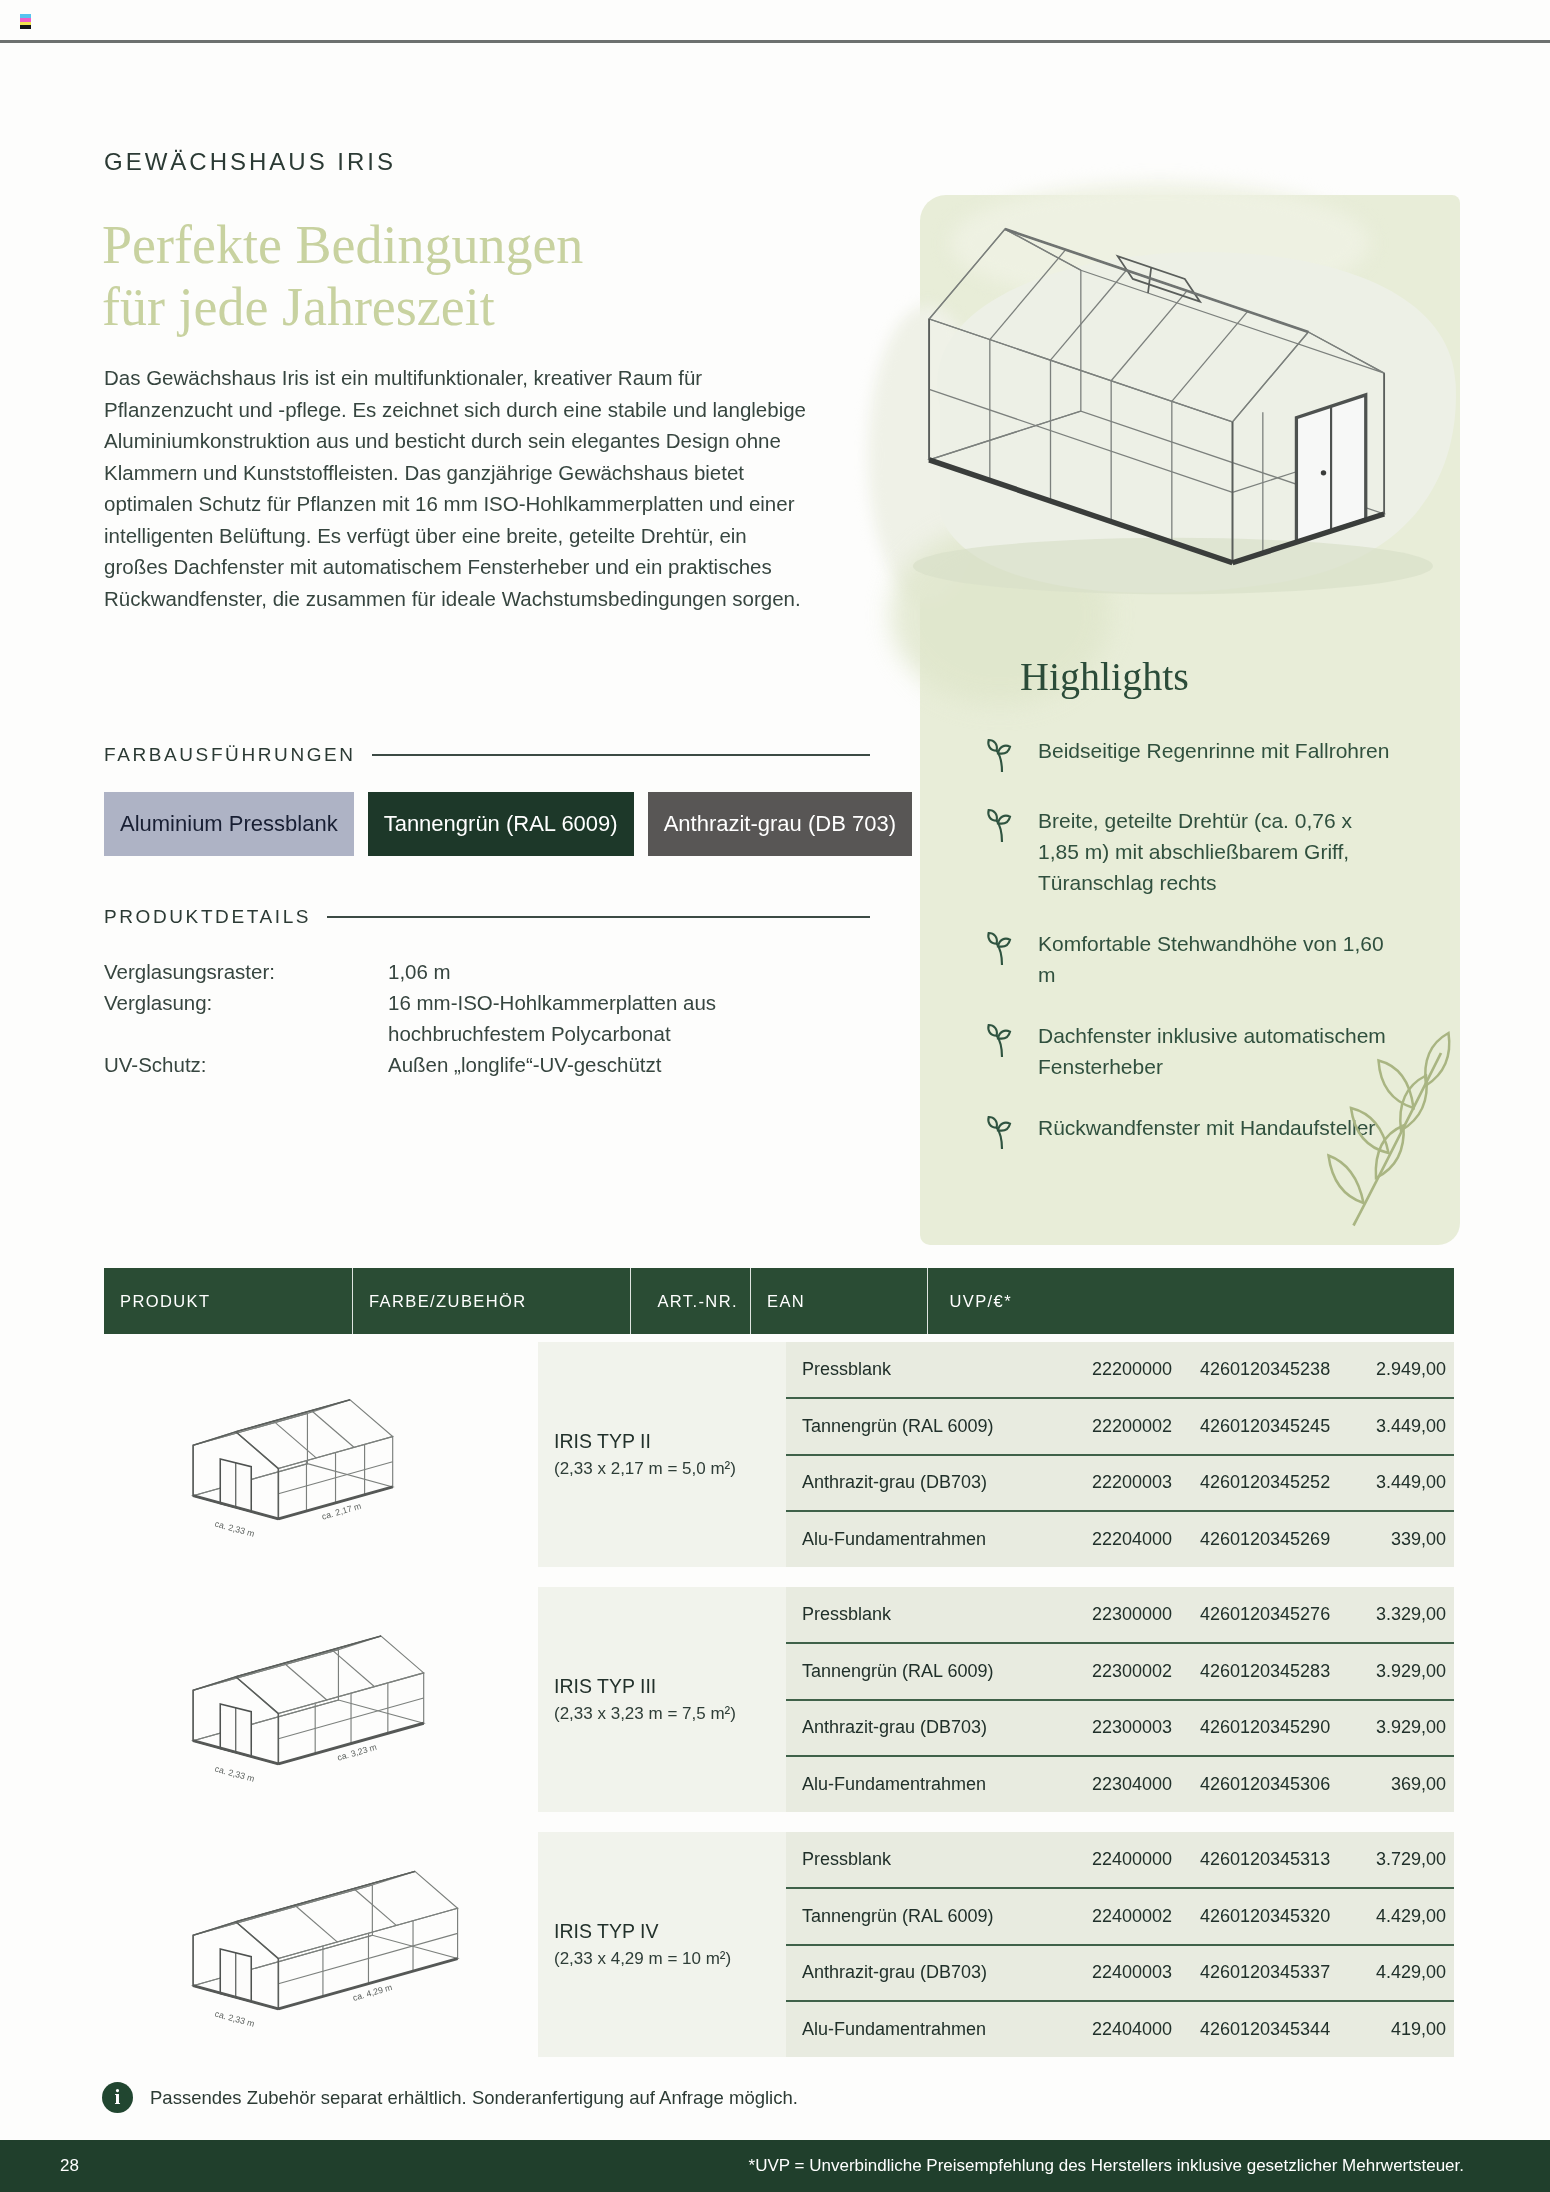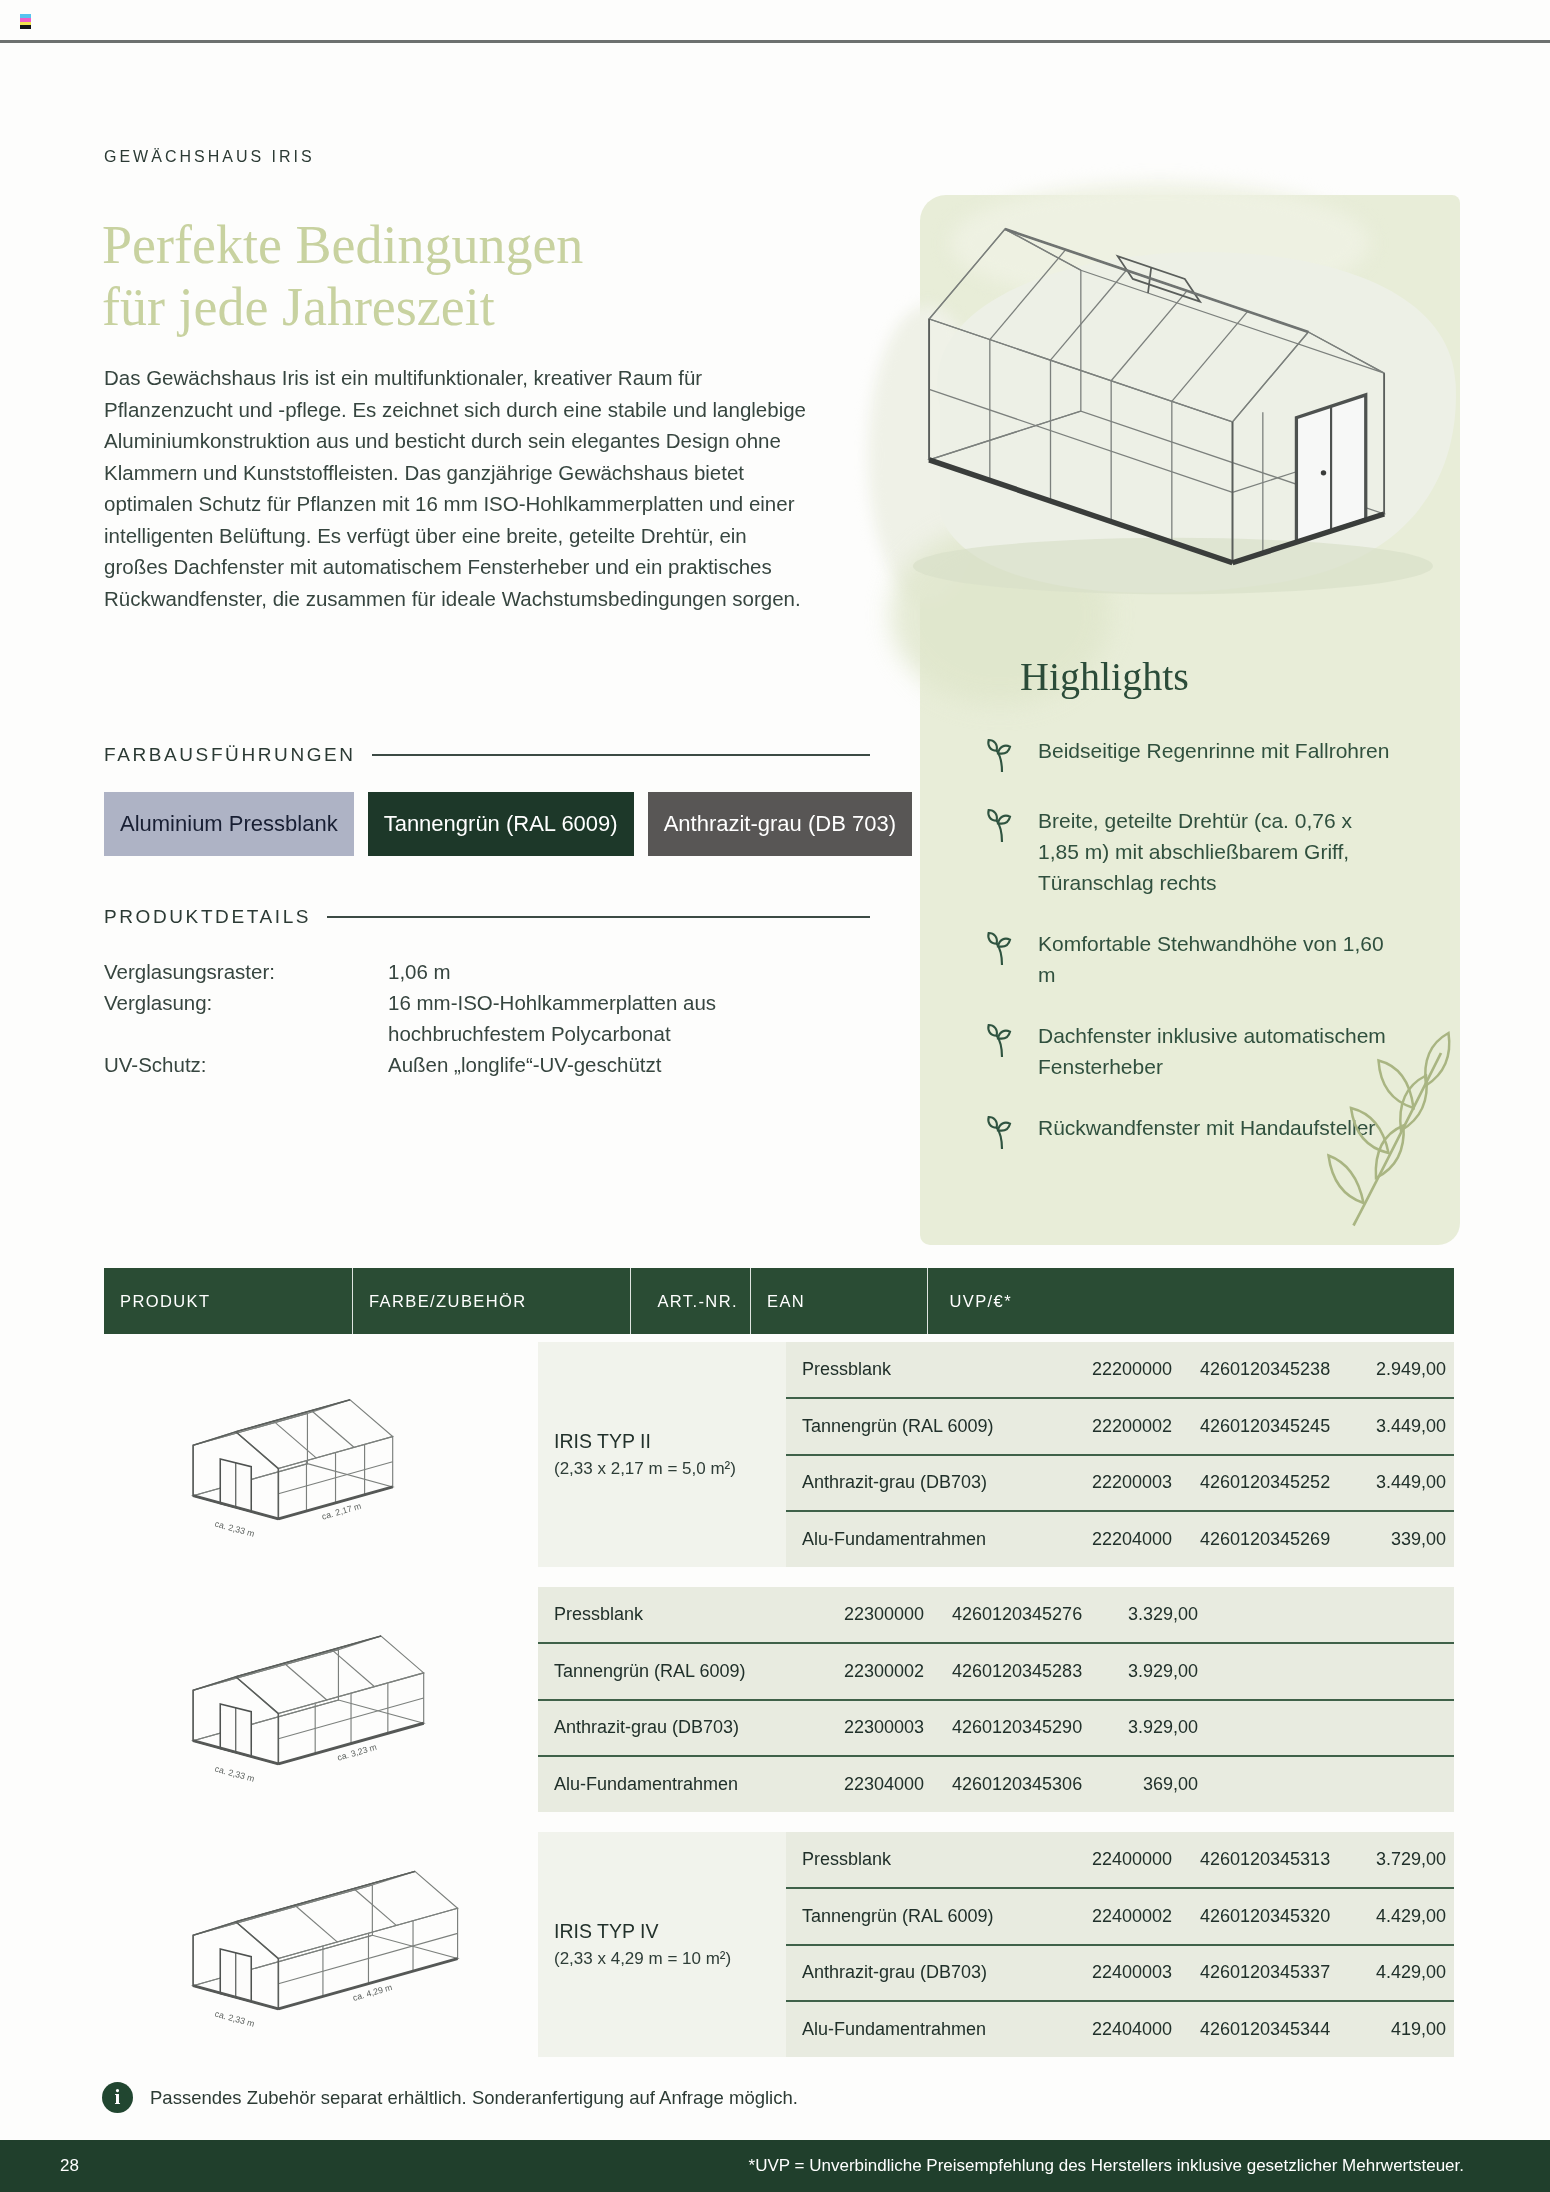--- a/index.html
+++ b/index.html
@@ -7,21 +7,21 @@
         font-family:"Liberation Sans",sans-serif;color:#374540;overflow:hidden;margin:0 auto;}
   .abs{position:absolute;}
 
   
   .print-mark{left:20px;top:14px;width:11px;height:15px;display:flex;flex-direction:column;}
   .print-mark span{flex:1;}
   .pm-c{background:#57c4ef;} .pm-m{background:#ee5fc6;} .pm-y{background:#f2e44e;} .pm-k{background:#141414;}
   .top-rule{left:0;top:40px;width:1550px;height:3px;background:#6d716f;}
 
   
-  .eyebrow{left:104px;top:148px;font-size:16px;letter-spacing:3px;color:#2b3a34;font-weight:500;}
+  .eyebrow{left:104px;top:148px;font-size:24px;letter-spacing:3px;color:#2b3a34;font-weight:500;}
   .title{left:102px;top:214px;font-family:"Liberation Serif",serif;font-size:54px;line-height:62px;
          color:#c8d2a0;font-weight:400;}
   .descr{left:104px;top:362px;width:706px;font-size:20.5px;line-height:31.5px;color:#36453f;}
 
   .sect-head{display:flex;align-items:center;gap:16px;width:766px;}
   .sect-label{font-size:19px;letter-spacing:2.6px;color:#2b3a34;font-weight:500;white-space:nowrap;}
   .sect-rule{flex:1;height:2px;background:#3c4a44;}
 
   .swatches{left:104px;top:792px;display:flex;gap:14px;}
   .swatch{height:64px;display:flex;align-items:center;justify-content:center;
@@ -318,20 +318,24 @@
           <polygon points="28,128 116,152 116,100 72,62 28,76" fill="#f7f8f6" class="gh-edge"></polygon>
           <polygon points="56,136 88,144 88,98 56,90" fill="#fcfcfb" stroke="#4e5250" stroke-width="1.6"></polygon>
           <line x1="72" y1="140" x2="72" y2="94" stroke="#4e5250" stroke-width="1.2"></line>
           <line x1="72" y1="62" x2="222" y2="20" class="gh-edge"></line>
           <line x1="28" y1="128" x2="116" y2="152" stroke="#555856" stroke-width="3"></line>
           <line x1="116" y1="152" x2="266" y2="110" stroke="#555856" stroke-width="3"></line>
           <text class="dim-label" x="70" y="165" text-anchor="middle" transform="rotate(15 70 165)">ca. 2,33 m</text>
           <text class="dim-label" x="198" y="143" text-anchor="middle" transform="rotate(-16 198 143)">ca. 3,23 m</text>
         </svg>
       </div>
+      <div class="b-product">
+        <div class="pname">IRIS TYP III</div>
+        <div class="pdims">(2,33 x 3,23 m = 7,5 m²)</div>
+      </div>
       <div class="b-rows">
         <div class="trow">
           <div class="c-farbe">Pressblank</div>
           <div class="c-art">22300000</div>
           <div class="c-ean">4260120345276</div>
           <div class="c-uvp">3.329,00</div>
         </div>
         <div class="trow">
           <div class="c-farbe">Tannengrün (RAL 6009)</div>
           <div class="c-art">22300002</div>

